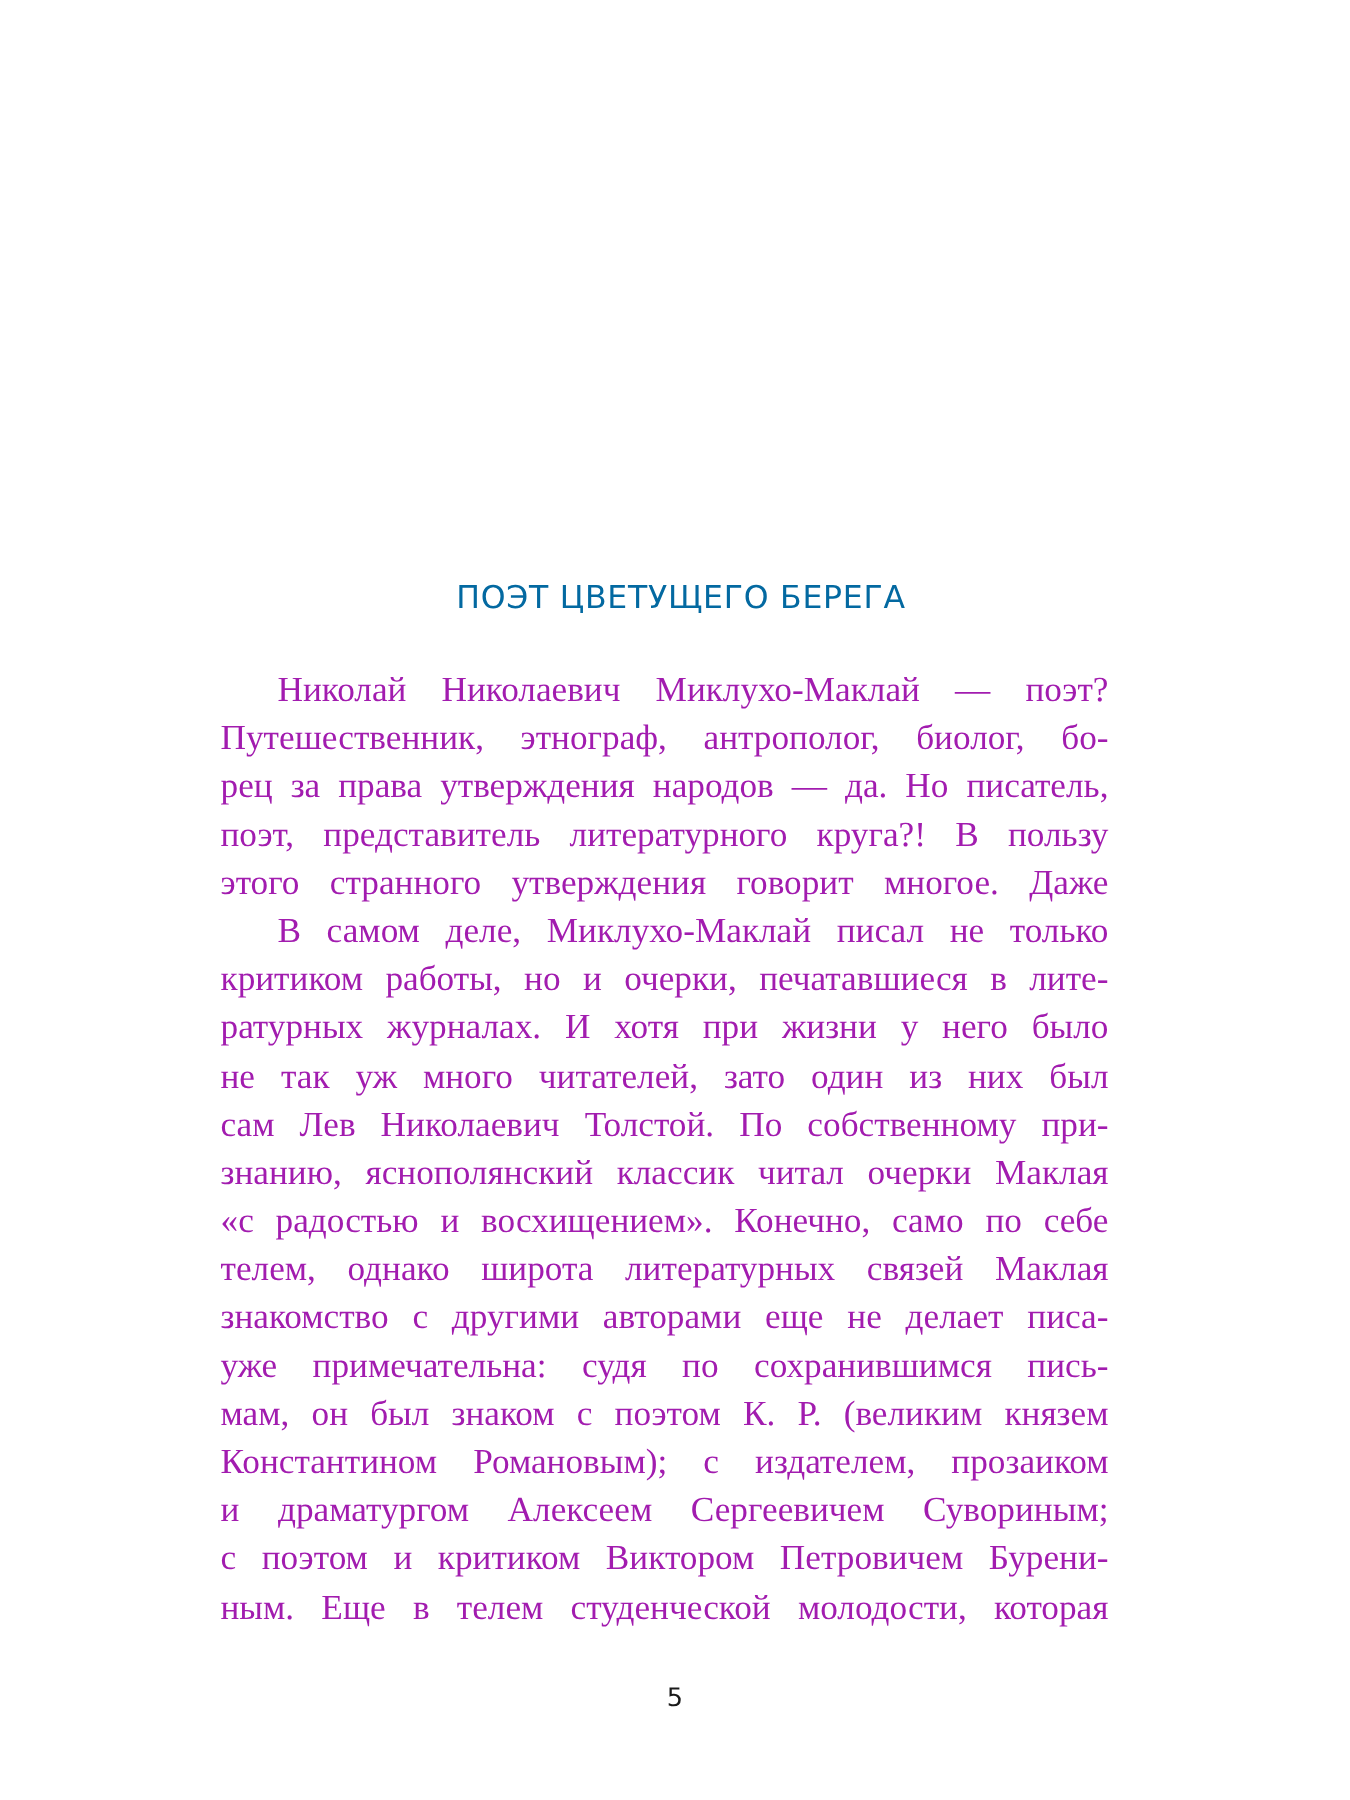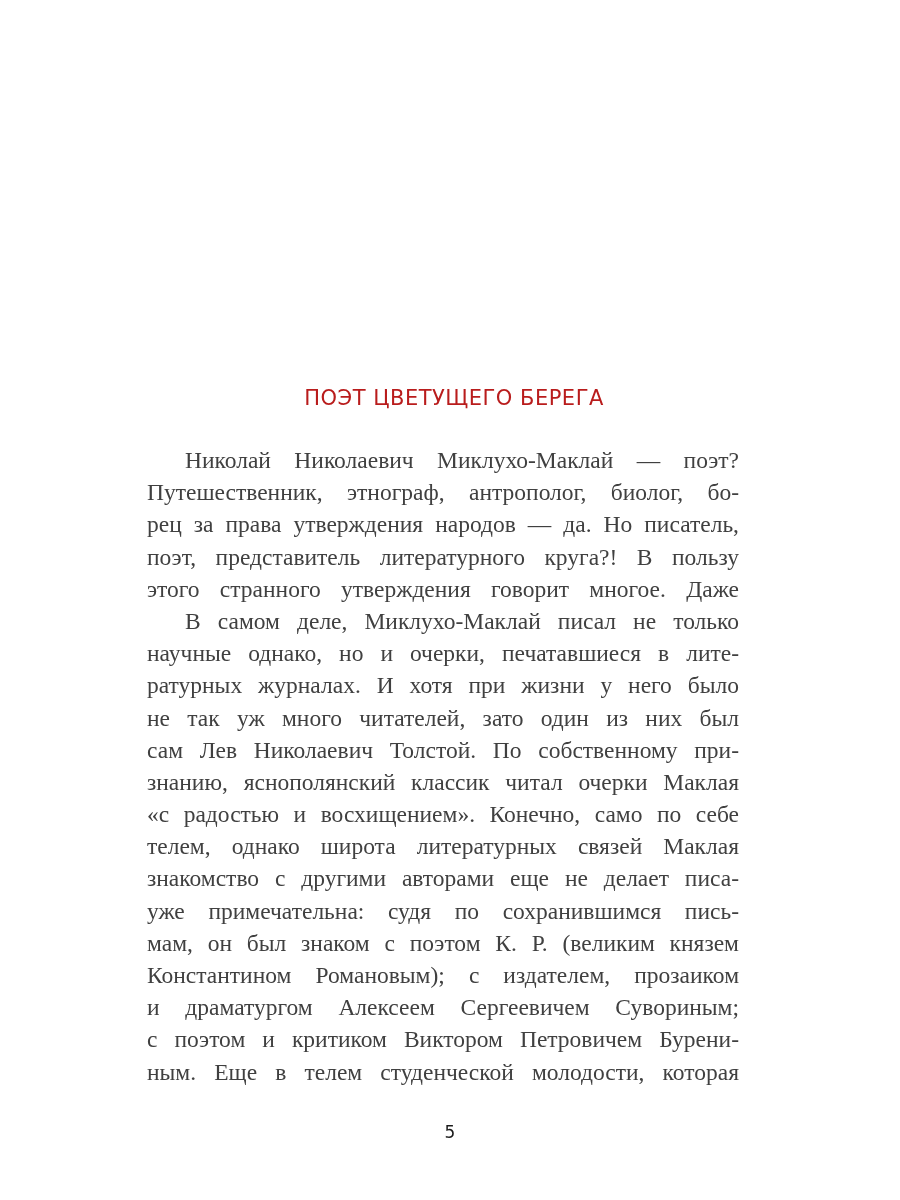--- a/index.html
+++ b/index.html
@@ -23,33 +23,33 @@
   }
   .chapter-title {
     position: absolute;
     top: 384px;
     left: 0;
     width: 900px;
     text-align: center;
     font-family: "DejaVu Sans", sans-serif;
     font-size: 21px;
     letter-spacing: 0.5px;
-    color: #b91c1c;
+    color: #0369a1;
     line-height: 28px;
     padding-left: 8px;
     box-sizing: border-box;
   }
   .body-text {
     position: absolute;
     left: 147px;
     top: 444px;
     width: 592px;
     font-family: "Liberation Serif", serif;
     font-size: 23.5px;
-    color: #404040;
+    color: #a21caf;
   }
   .line {
     height: 32.2px;
     line-height: 32px;
     white-space: nowrap;
     text-align: justify;
     text-align-last: justify;
   }
   .line.indent {
     padding-left: 38px;
@@ -82,21 +82,21 @@
     <div class="paragraph">
       <div class="line indent">Николай Николаевич Миклухо-Маклай — поэт?</div>
       <div class="line">Путешественник, этнограф, антрополог, биолог, бо-</div>
       <div class="line">рец за права утверждения народов — да. Но писатель,</div>
       <div class="line">поэт, представитель литературного круга?! В пользу</div>
       <div class="line">этого странного утверждения говорит многое. Даже</div>
     </div>
 
     <div class="paragraph">
       <div class="line indent">В самом деле, Миклухо-Маклай писал не только</div>
-      <div class="line">научные однако, но и очерки, печатавшиеся в лите-</div>
+      <div class="line">критиком работы, но и очерки, печатавшиеся в лите-</div>
       <div class="line">ратурных журналах. И хотя при жизни у него было</div>
       <div class="line">не так уж много читателей, зато один из них был</div>
       <div class="line">сам Лев Николаевич Толстой. По собственному при-</div>
       <div class="line">знанию, яснополянский классик читал очерки Маклая</div>
       <div class="line">«с радостью и восхищением». Конечно, само по себе</div>
       <div class="line">телем, однако широта литературных связей Маклая</div>
       <div class="line">знакомство с другими авторами еще не делает писа-</div>
       <div class="line">уже примечательна: судя по сохранившимся пись-</div>
       <div class="line">мам, он был знаком с поэтом К. Р. (великим князем</div>
       <div class="line">Константином Романовым); с издателем, прозаиком</div>

